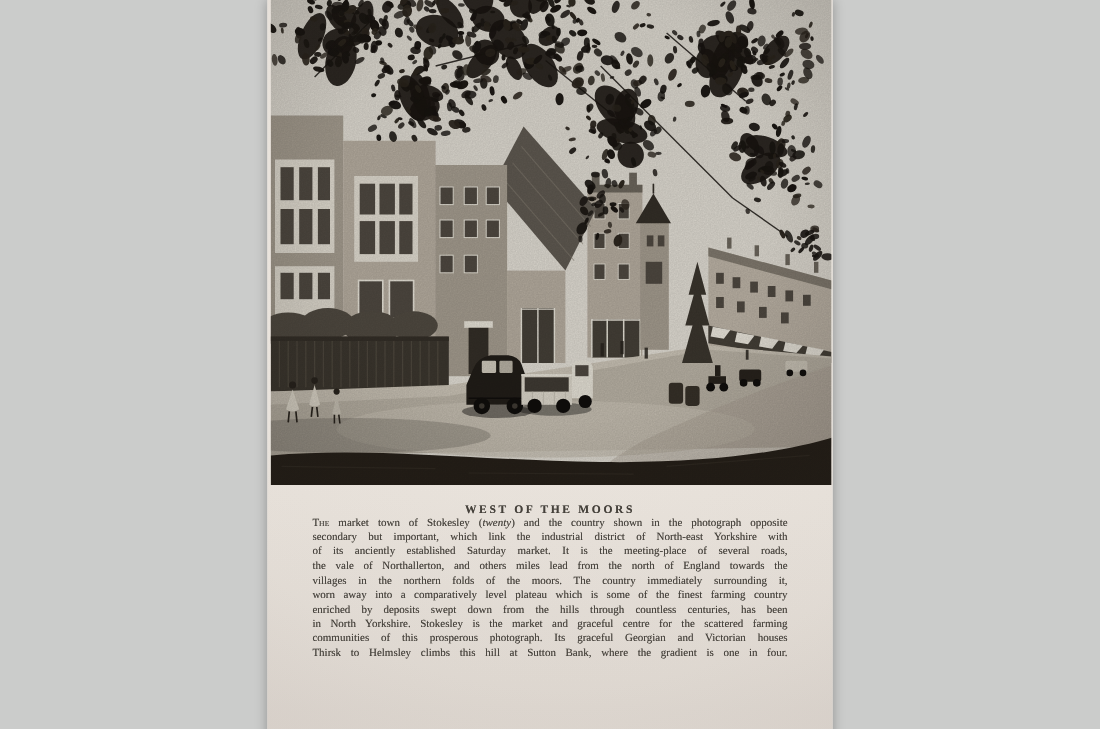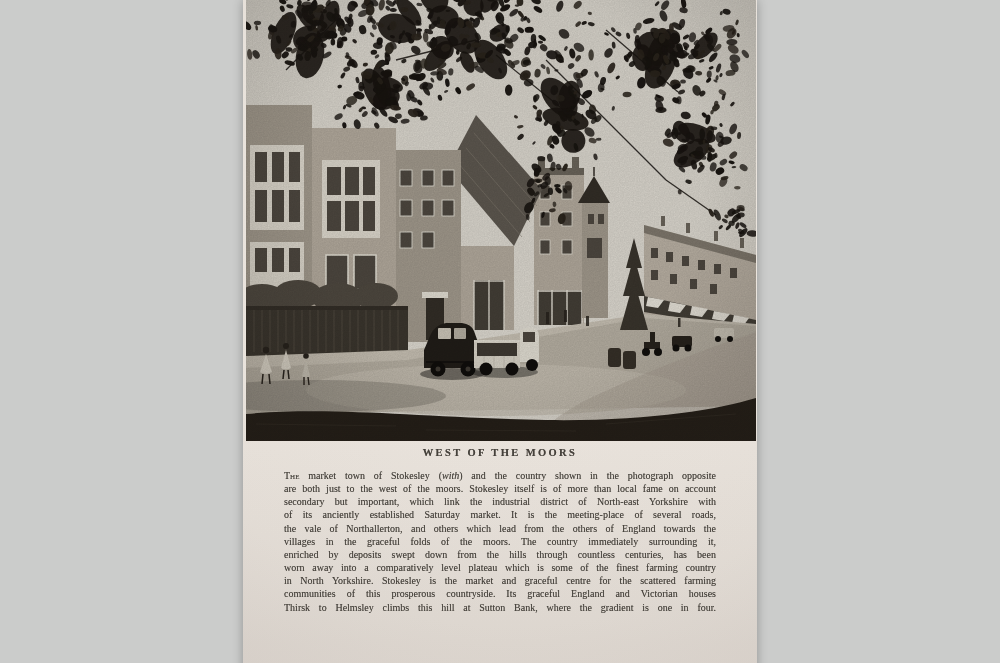--- a/index.html
+++ b/index.html
@@ -15,21 +15,21 @@
       radial-gradient(ellipse 130% 90% at 52% 40%, #ede7e0 0%, #e8e2db 55%, #ddd6d0 86%, #d3ccc7 100%);
     box-shadow:0 0 10px rgba(0,0,0,0.28);
   }
   .photo-wrap{position:absolute;left:3px;top:0;width:510px;height:441px;overflow:hidden;}
   .photo-wrap svg{display:block;}
   .vignette{
     position:absolute;inset:0;pointer-events:none;
     background:radial-gradient(ellipse at 50% 42%, rgba(0,0,0,0) 55%, rgba(35,30,25,0.17) 100%);
   }
   .caption{
-    position:absolute;top:447px;left:0;width:100%;
+    position:absolute;top:458px;left:0;width:100%;
     text-align:center;
     font-weight:700;font-size:10.5px;letter-spacing:2.4px;
     color:var(--ink,#45413b);
     text-shadow:0 0 0.6px rgba(69,65,59,0.65);
   }
   .body-text{
     position:absolute;top:469px;left:41px;width:432px;
   }
   .tline{
     font-size:10px;line-height:13.15px;
@@ -1014,26 +1014,25 @@
         </g>
 
       <rect x="0" y="0" width="510" height="441" filter="url(#grain)" opacity="0.12"></rect>
     </svg>
     <div class="vignette"></div>
   </div>
 
   <div class="caption">WEST OF THE MOORS</div>
 
   <div class="body-text">
-      <div class="tline">T<span class="sc">he</span> market town of Stokesley (<span class="it">with</span>) and the country shown in the photograph opposite</div>
-      <div class="tline">are both just to the west of the moors. Stokesley itself is of more than local fame on account</div>
+      <div class="tline">T<span class="sc">he</span> market town of Stokesley (<span class="it">twenty</span>) and the country shown in the photograph opposite</div>
       <div class="tline">secondary but important, which link the industrial district of North-east Yorkshire with</div>
       <div class="tline">of its anciently established Saturday market. It is the meeting-place of several roads,</div>
-      <div class="tline">the vale of Northallerton, and others which lead from the others of England towards the</div>
-      <div class="tline">villages in the graceful folds of the moors. The country immediately surrounding it,</div>
+      <div class="tline">the vale of Northallerton, and others miles lead from the north of England towards the</div>
+      <div class="tline">villages in the northern folds of the moors. The country immediately surrounding it,</div>
+      <div class="tline">worn away into a comparatively level plateau which is some of the finest farming country</div>
       <div class="tline">enriched by deposits swept down from the hills through countless centuries, has been</div>
-      <div class="tline">worn away into a comparatively level plateau which is some of the finest farming country</div>
       <div class="tline">in North Yorkshire. Stokesley is the market and graceful centre for the scattered farming</div>
-      <div class="tline">communities of this prosperous countryside. Its graceful England and Victorian houses</div>
+      <div class="tline">communities of this prosperous photograph. Its graceful Georgian and Victorian houses</div>
       <div class="tline">Thirsk to Helmsley climbs this hill at Sutton Bank, where the gradient is one in four.</div>
     </div>
 
 </div>
 
 </body></html>

